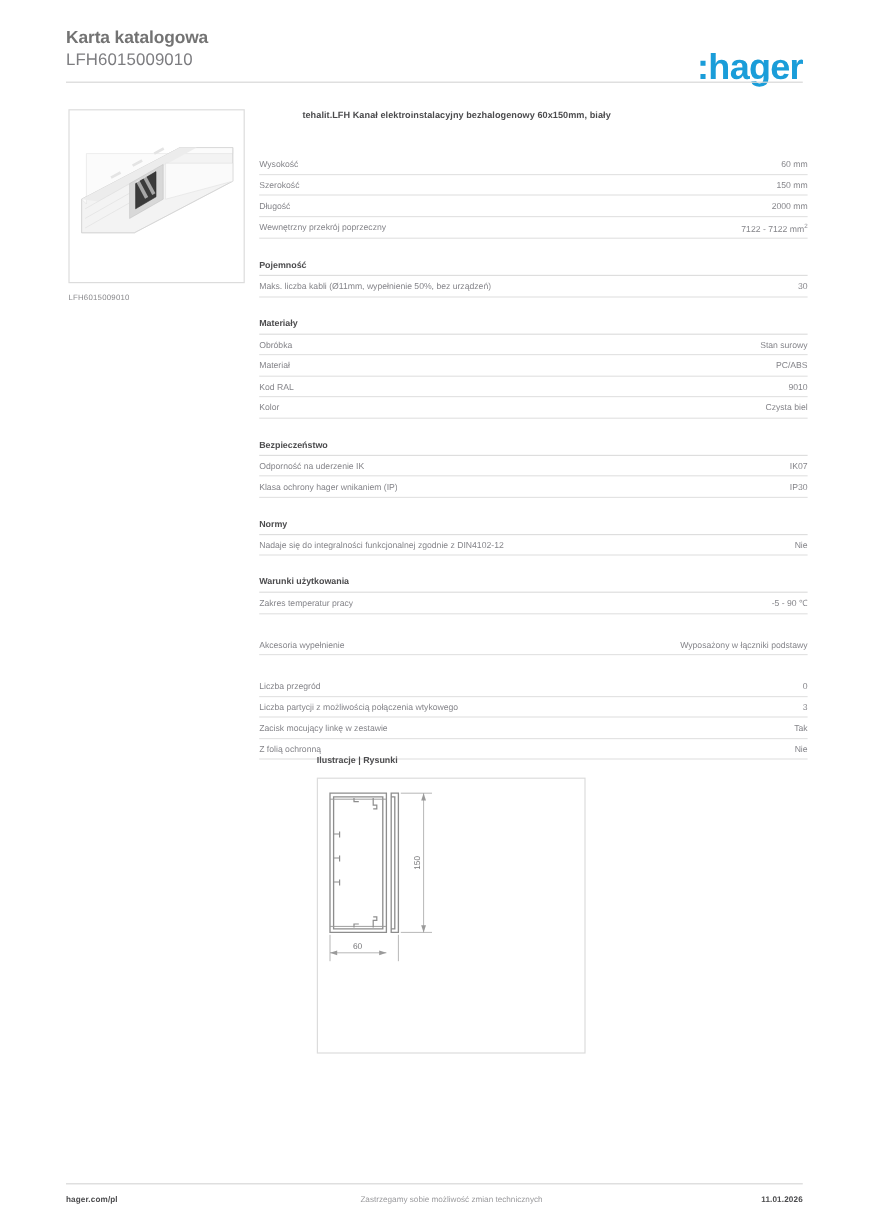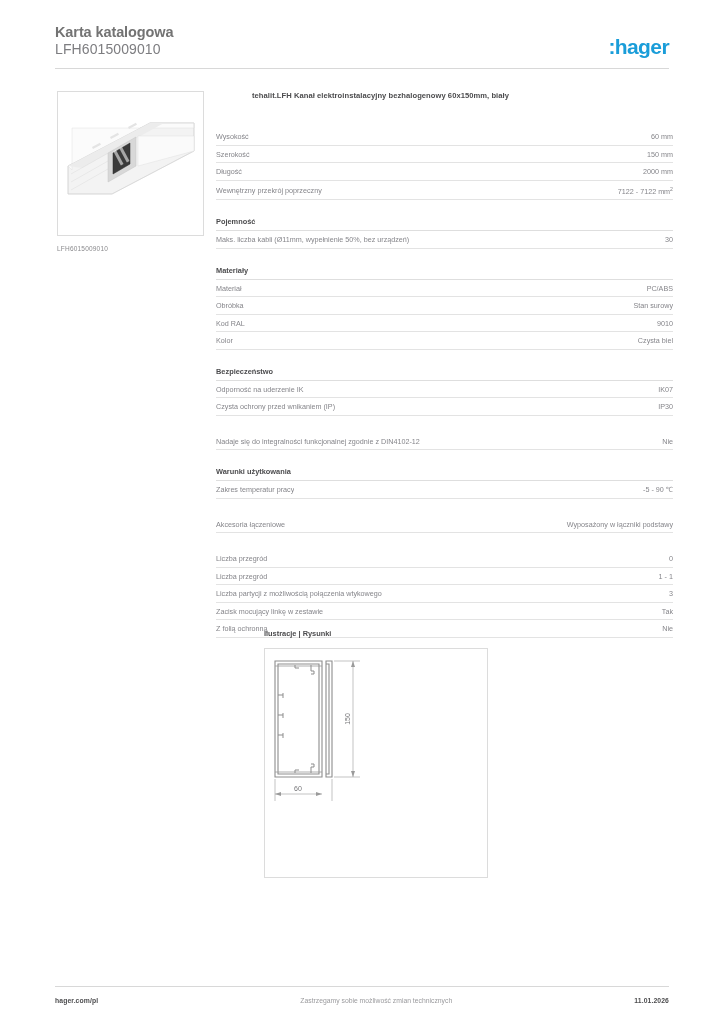--- a/index.html
+++ b/index.html
@@ -34,22 +34,22 @@
   .doc-ref {
     font-size: 14px;
     font-weight: normal;
     color: #7d7d80;
     line-height: 17px;
     letter-spacing: 0.1px;
   }
   .logo {
     position: absolute;
     right: 0;
-    top: 10px;
-    font-size: 21px;
+    top: 20px;
+    font-size: 30px;
     font-weight: bold;
     color: #1a9dd9;
     letter-spacing: -0.6px;
     line-height: 25px;
   }
   .header-rule {
     position: absolute;
     left: 55px;
     top: 68px;
     width: 614px;
@@ -113,21 +113,21 @@
     font-size: 7.4px;
     font-weight: bold;
     color: #4c4c4e;
     padding-bottom: 4px;
     border-bottom: 1px solid #dedede;
     margin-bottom: 0;
   }
   .row {
     display: flex;
     justify-content: space-between;
-    align-items: center;
+    align-items: flex-start;
     font-size: 7.2px;
     color: #85858a;
     border-bottom: 1px solid #e3e3e3;
     padding: 4px 0 3.5px 0;
     line-height: 9px;
   }
   .row .label {
     white-space: nowrap;
     overflow: hidden;
   }
@@ -266,74 +266,71 @@
       <div class="group">
         <div class="group-title">Pojemność</div>
         <div class="row">
           <span class="label">Maks. liczba kabli (Ø11mm, wypełnienie 50%, bez urządzeń)</span>
           <span class="value">30</span>
         </div>
       </div>
       <div class="group">
         <div class="group-title">Materiały</div>
         <div class="row">
+          <span class="label">Obróbka</span>
+          <span class="value">Stan surowy</span>
+        </div>
+        <div class="row">
           <span class="label">Materiał</span>
           <span class="value">PC/ABS</span>
         </div>
         <div class="row">
-          <span class="label">Obróbka</span>
-          <span class="value">Stan surowy</span>
-        </div>
-        <div class="row">
           <span class="label">Kod RAL</span>
           <span class="value">9010</span>
         </div>
         <div class="row">
           <span class="label">Kolor</span>
           <span class="value">Czysta biel</span>
         </div>
       </div>
       <div class="group">
         <div class="group-title">Bezpieczeństwo</div>
         <div class="row">
           <span class="label">Odporność na uderzenie IK</span>
           <span class="value">IK07</span>
         </div>
         <div class="row">
-          <span class="label">Czysta ochrony przed wnikaniem (IP)</span>
+          <span class="label">Klasa ochrony hager wnikaniem (IP)</span>
           <span class="value">IP30</span>
         </div>
       </div>
       <div class="group">
+        <div class="group-title">Normy</div>
         <div class="row">
           <span class="label">Nadaje się do integralności funkcjonalnej zgodnie z DIN4102-12</span>
           <span class="value">Nie</span>
         </div>
       </div>
       <div class="group">
         <div class="group-title">Warunki użytkowania</div>
         <div class="row">
           <span class="label">Zakres temperatur pracy</span>
           <span class="value">-5 - 90 ℃</span>
         </div>
       </div>
       <div class="group">
         <div class="row">
-          <span class="label">Akcesoria łączeniowe</span>
+          <span class="label">Akcesoria wypełnienie</span>
           <span class="value">Wyposażony w łączniki podstawy</span>
         </div>
       </div>
       <div class="group">
         <div class="row">
           <span class="label">Liczba przegród</span>
           <span class="value">0</span>
-        </div>
-        <div class="row">
-          <span class="label">Liczba przegród</span>
-          <span class="value">1 - 1</span>
         </div>
         <div class="row">
           <span class="label">Liczba partycji z możliwością połączenia wtykowego</span>
           <span class="value">3</span>
         </div>
         <div class="row">
           <span class="label">Zacisk mocujący linkę w zestawie</span>
           <span class="value">Tak</span>
         </div>
         <div class="row">

